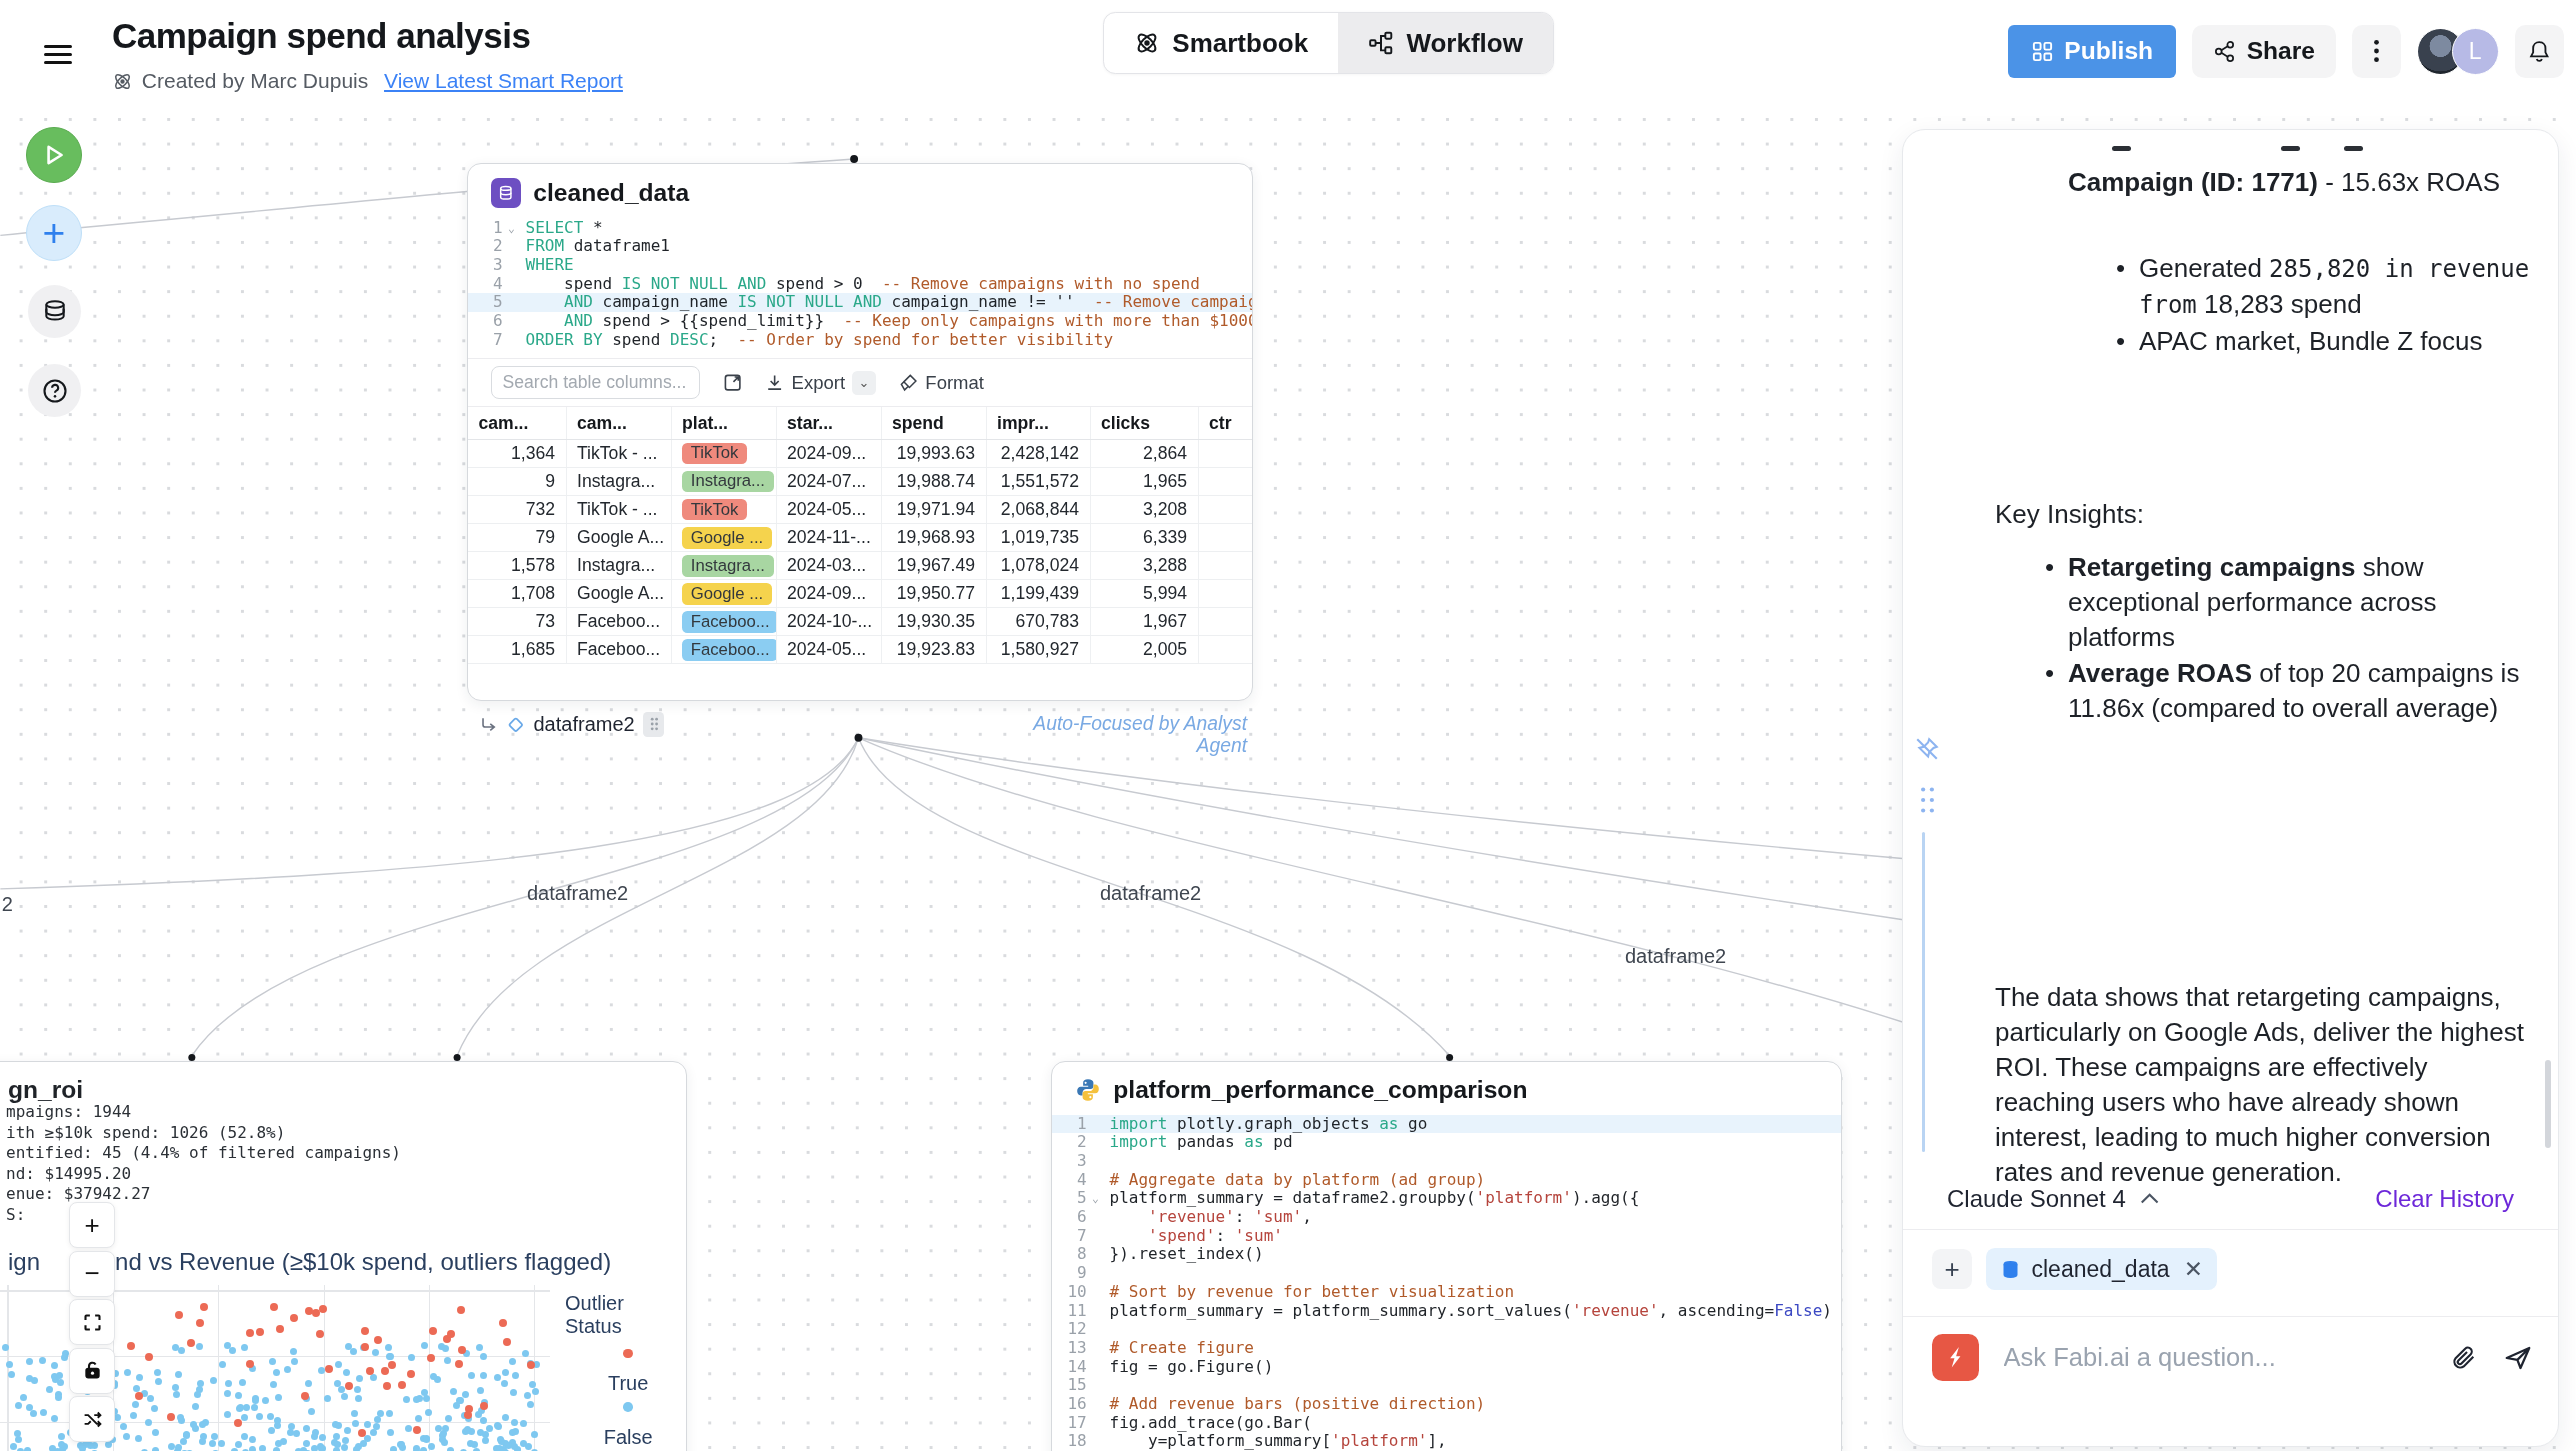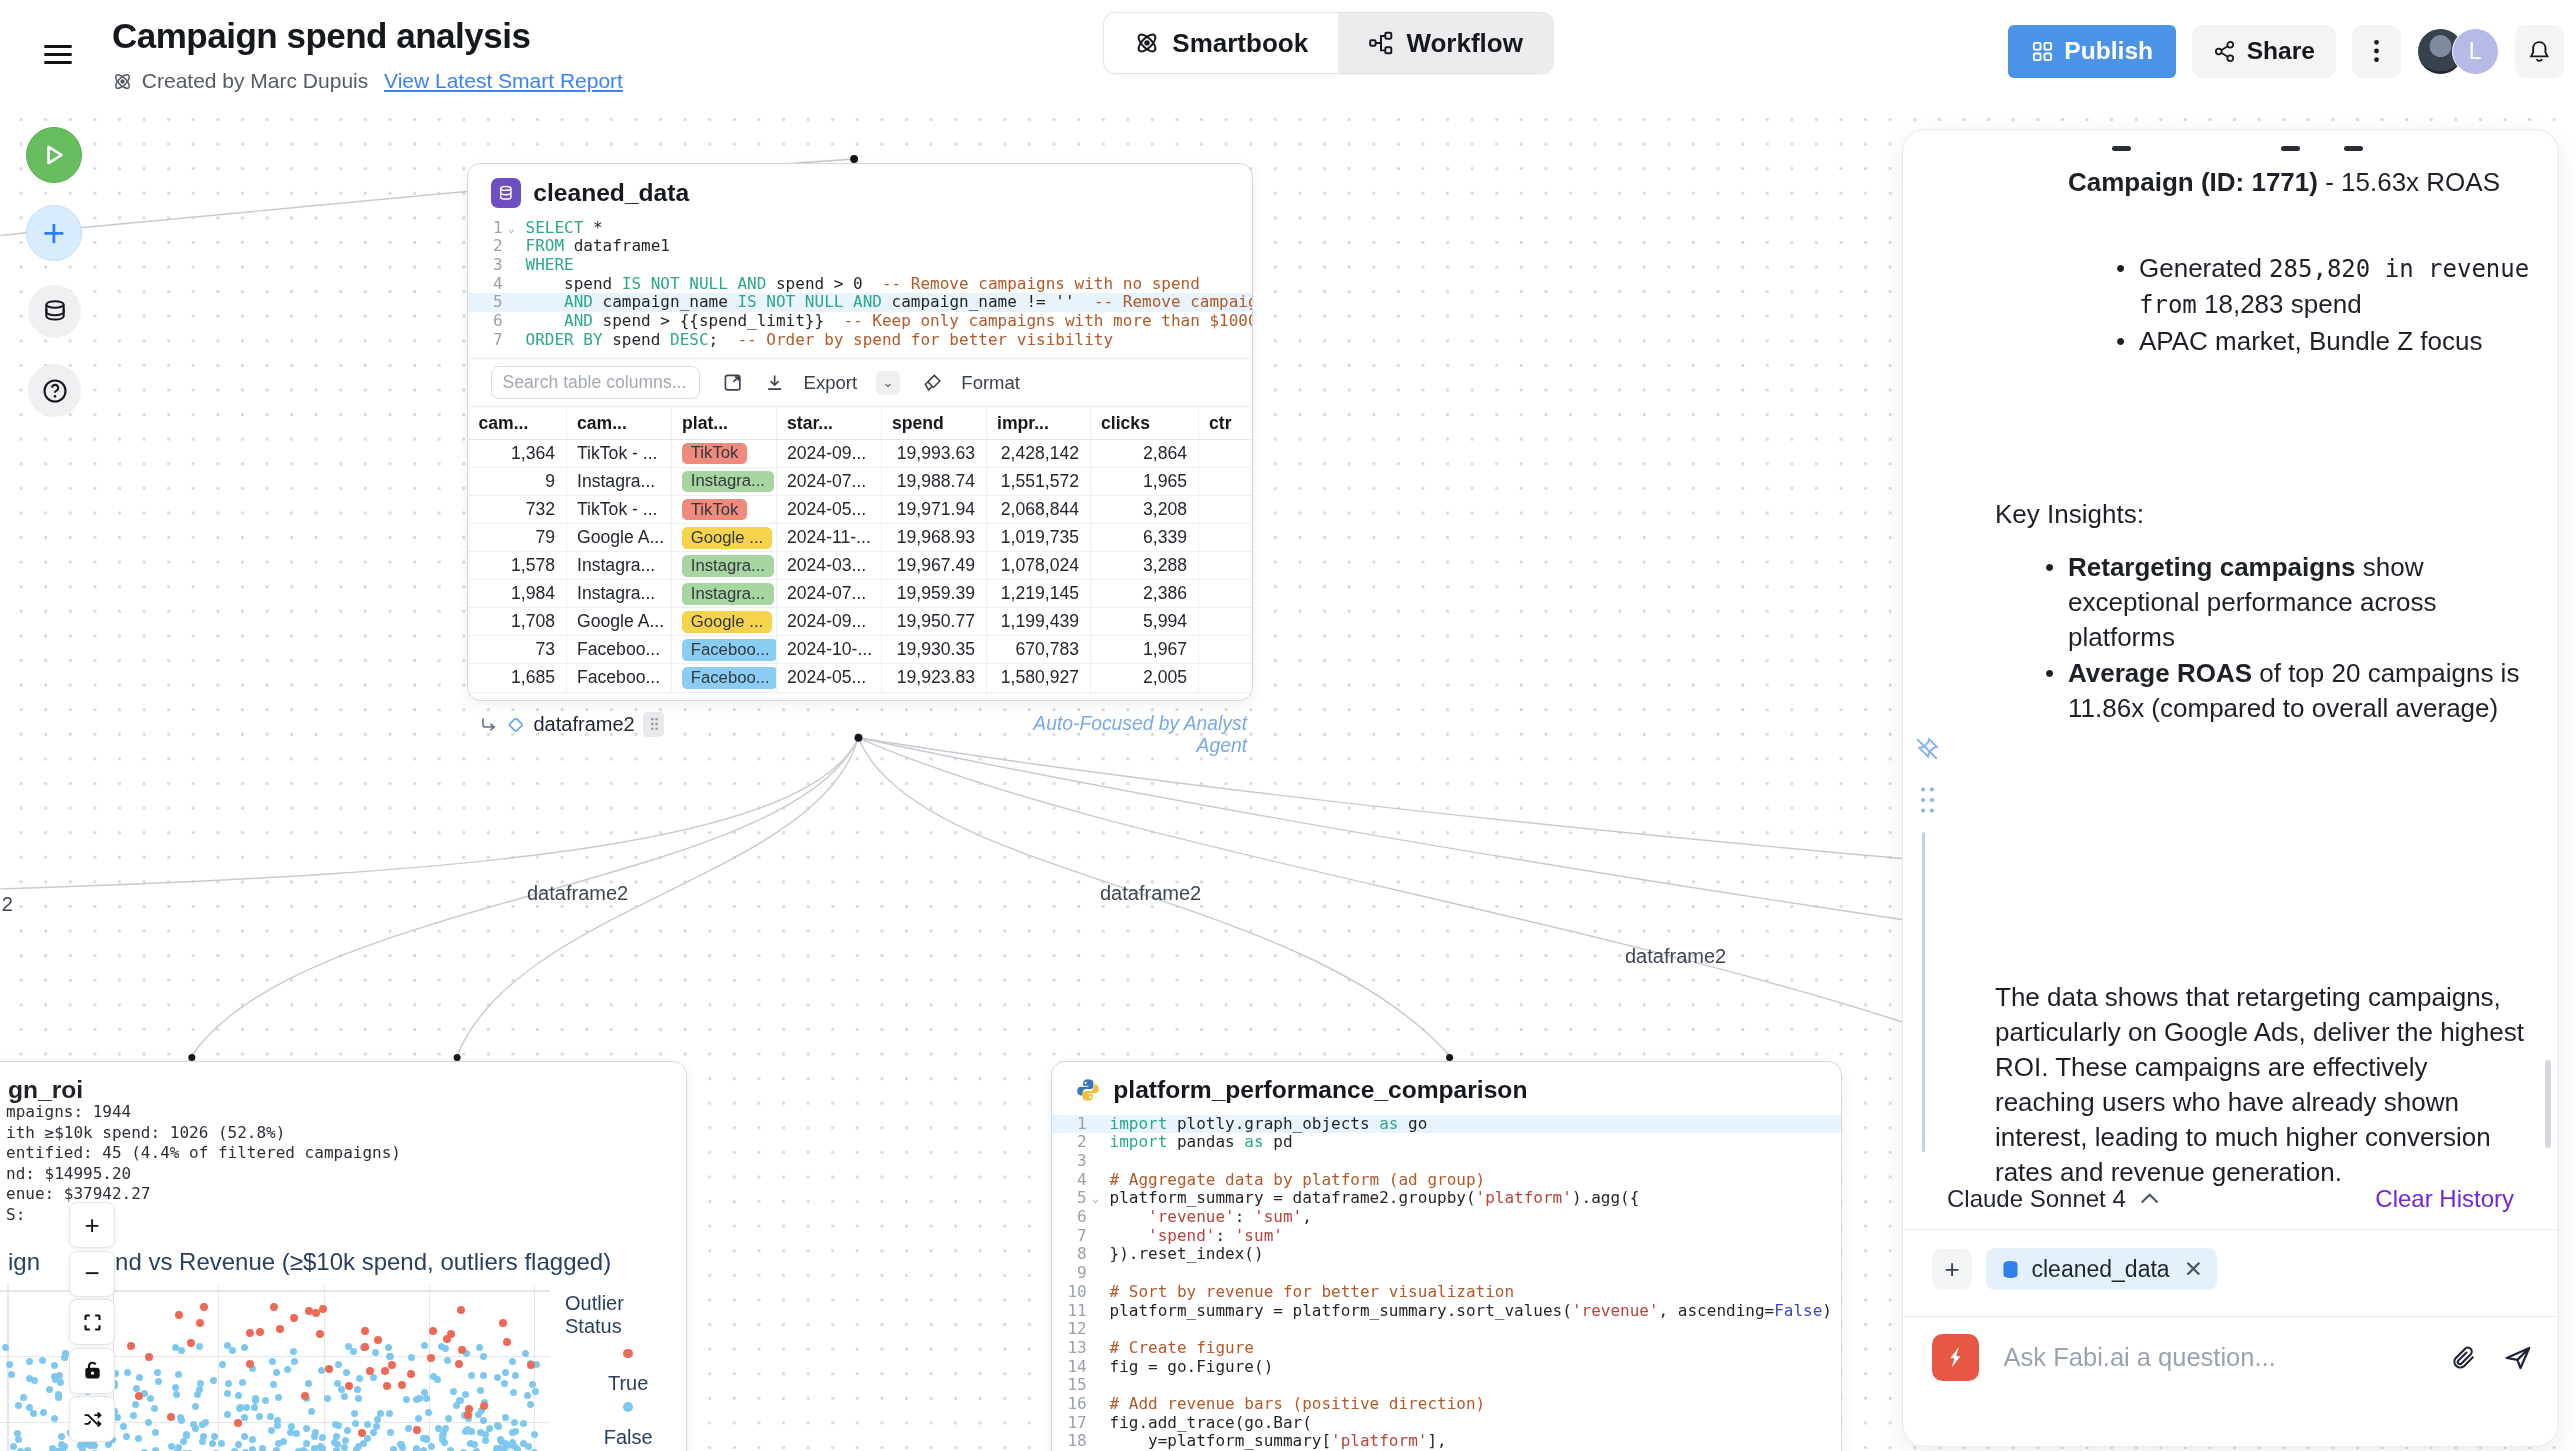--- a/index.html
+++ b/index.html
@@ -51,21 +51,21 @@
   .code-gutter { width:40px; text-align:right; color:#9aa1a9; flex:0 0 auto; padding-right:5.3px; }
   .code-fold { width:14px; color:#9aa1a9; font-size:11.4px; flex:0 0 auto; }
   .code-text { padding-left:3.5px; }
   .tk-k { color:#2aa889; } .tk-c { color:#b05a2a; } .tk-s { color:#b5443c; } .tk-b { color:#3b48c3; }
 
   
   .sqlicon { width:30px; height:30px; border-radius:7px; background:#6d4fc2; display:flex; align-items:center; justify-content:center; flex:0 0 auto; }
   .node-toolbar { display:flex; align-items:center; gap:23px; padding:7px 23px; border-top:1.3px solid #ececef; }
   .search-box { width:209px; height:33px; border:1.3px solid #d9dce0; border-radius:8px; font-size:17.6px; color:#1f2328; padding:0 10.5px; font-family:"Liberation Sans",sans-serif; }
   .search-box::placeholder { color:#a3a9b0; }
-  .tool-item { display:flex; align-items:center; gap:19px; font-size:18.5px; color:#3a414a; cursor:pointer; }
+  .tool-item { display:flex; align-items:center; gap:7px; font-size:18.5px; color:#3a414a; cursor:pointer; }
   .chev-pill { width:24px; height:24px; background:#eef0f2; border-radius:5.3px; display:flex; align-items:center; justify-content:center; font-size:13px; color:#555; }
   table.data { border-collapse:collapse; table-layout:fixed; width:784px; font-size:17.6px; }
   table.data th { font-weight:700; text-align:left; padding:5.3px 10.5px; border-bottom:1.3px solid #e3e5e8; border-top:1.3px solid #ececef; color:#15181c; white-space:nowrap; overflow:hidden; }
   table.data td { padding:2.6px 10.5px; border-bottom:0.9px solid #edeff1; white-space:nowrap; overflow:hidden; color:#23282e; }
   table.data th + th, table.data td + td { border-left:0.9px solid #eef0f2; }
   .num { text-align:right; }
   .badge { display:inline-block; padding:0.9px 8.8px; border-radius:5.3px; font-size:16.7px; color:#33383d; }
 
   .df-chip-row { position:absolute; left:479px; top:712px; display:flex; align-items:center; gap:8.8px; z-index:4; }
   .df-chip-row .lbl { font-size:20px; color:#1f2430; }
@@ -351,30 +351,20 @@
             <td></td>
           </tr>
           <tr>
             <td class="num">1,578</td>
             <td>Instagra...</td>
             <td><span class="badge" style="background: rgb(168, 214, 162);">Instagra...</span></td>
             <td>2024-03...</td>
             <td class="num">19,967.49</td>
             <td class="num">1,078,024</td>
             <td class="num">3,288</td>
-            <td></td>
-          </tr>
-          <tr>
-            <td class="num">1,984</td>
-            <td>Instagra...</td>
-            <td><span class="badge" style="background: rgb(168, 214, 162);">Instagra...</span></td>
-            <td>2024-07...</td>
-            <td class="num">19,959.39</td>
-            <td class="num">1,219,145</td>
-            <td class="num">2,386</td>
             <td></td>
           </tr>
           <tr>
             <td class="num">1,708</td>
             <td>Google A...</td>
             <td><span class="badge" style="background: rgb(245, 211, 77);">Google ...</span></td>
             <td>2024-09...</td>
             <td class="num">19,950.77</td>
             <td class="num">1,199,439</td>
             <td class="num">5,994</td>

